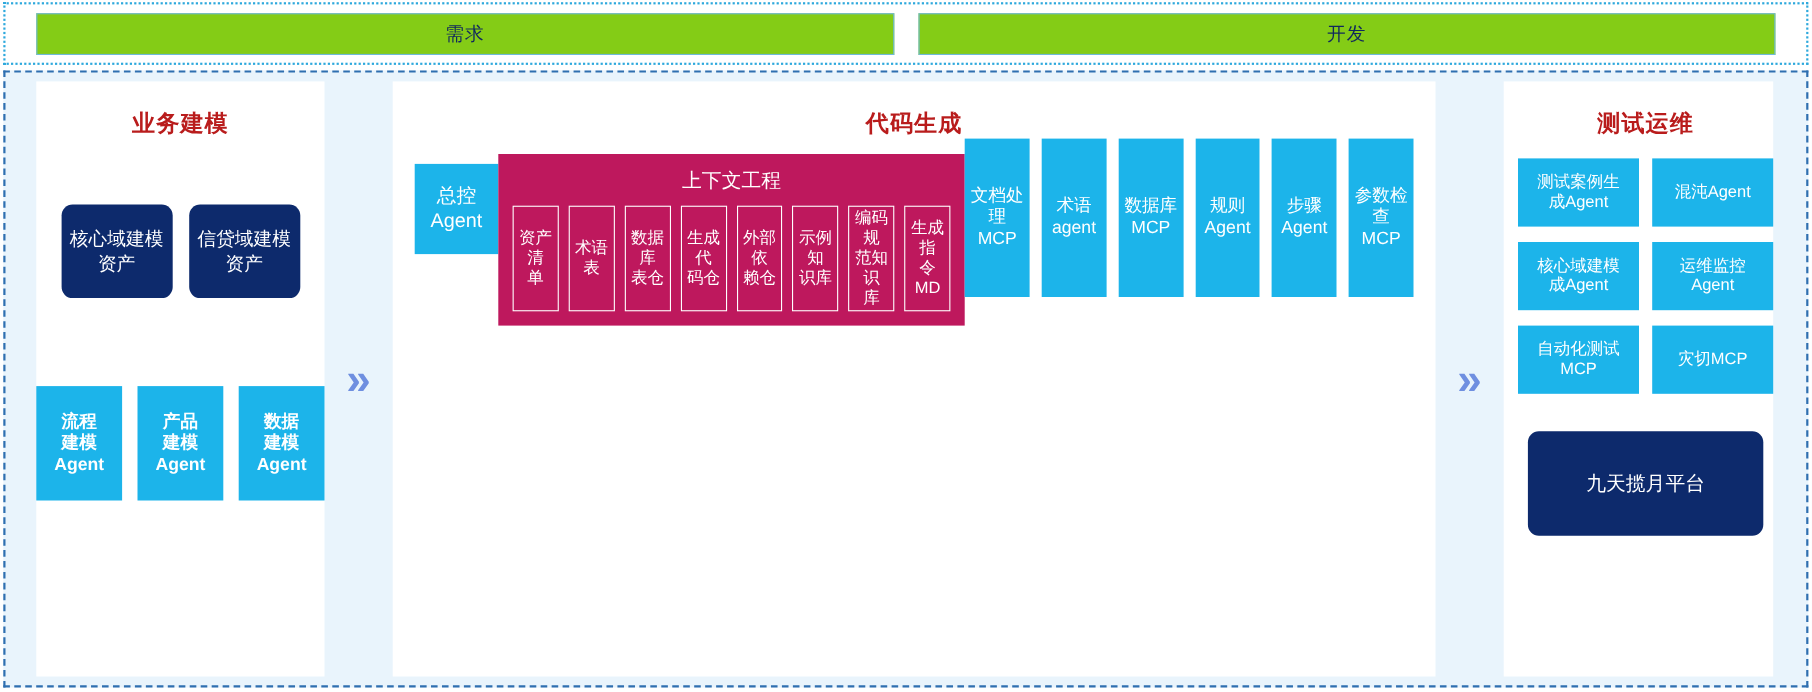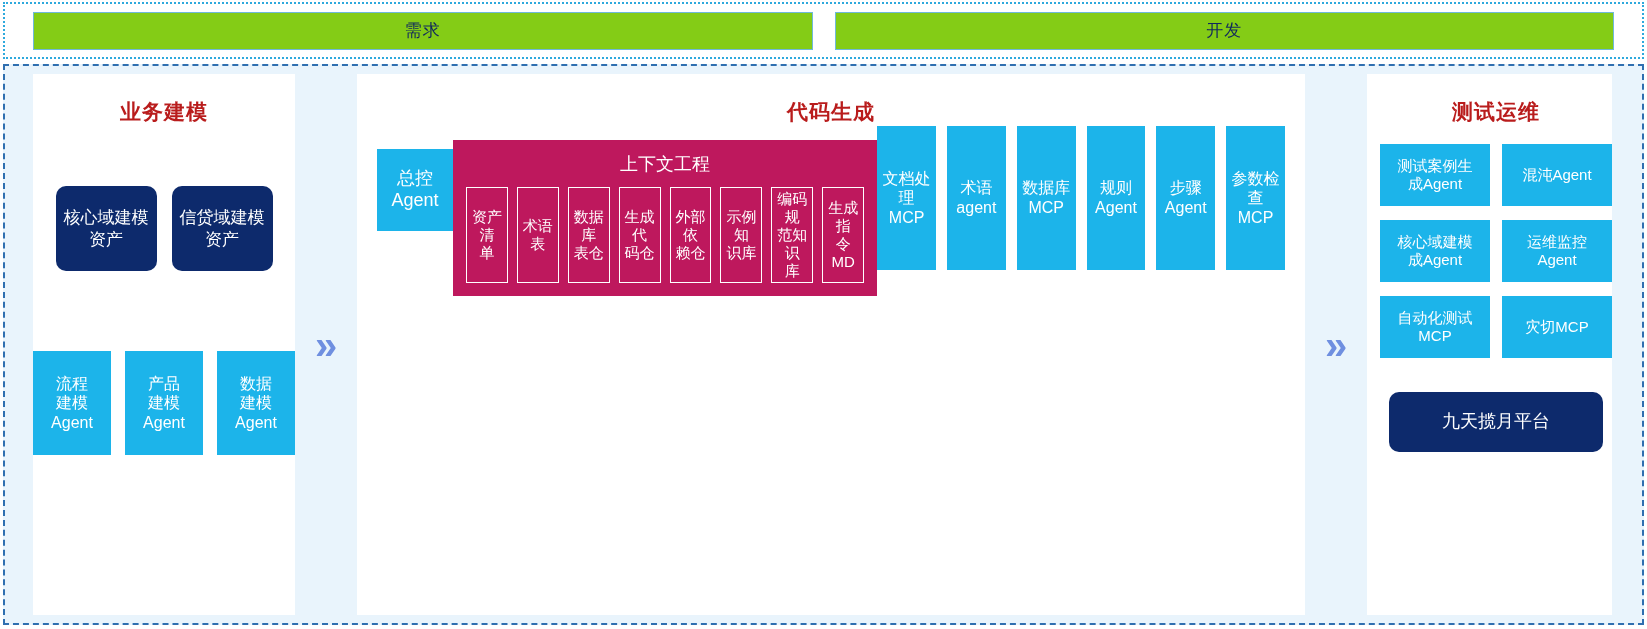--- a/index.html
+++ b/index.html
@@ -128,20 +128,21 @@
     margin-top: 60px;
     display: flex;
     gap: 15px;
   }
   .left-assets .card-navy { width: 101px; height: 85px; }
 
   .left-agents {
     margin-top: 80px;
     display: flex;
     gap: 14px;
+    font-weight: bold;
   }
   .left-agents .card-cyan { width: 78px; height: 104px; }
 
   
   .mid-inner {
     width: 100%;
     box-sizing: border-box;
     padding: 0 20px;
     display: flex;
     flex-direction: row;
@@ -206,21 +207,21 @@
   .right-grid .card-cyan { height: 62px; font-size: 15px; }
 
   .platform-wrap {
     margin-top: 34px;
     display: flex;
     justify-content: center;
     width: 100%;
   }
   .platform-wrap .card-navy {
     width: 214px;
-    height: 60px;
+    height: 95px;
     font-size: 18px;
   }
 </style>
 </head>
 <body>
 
 <div id="root">
 
   <div class="phase-strip">
     <div class="phase-box">

